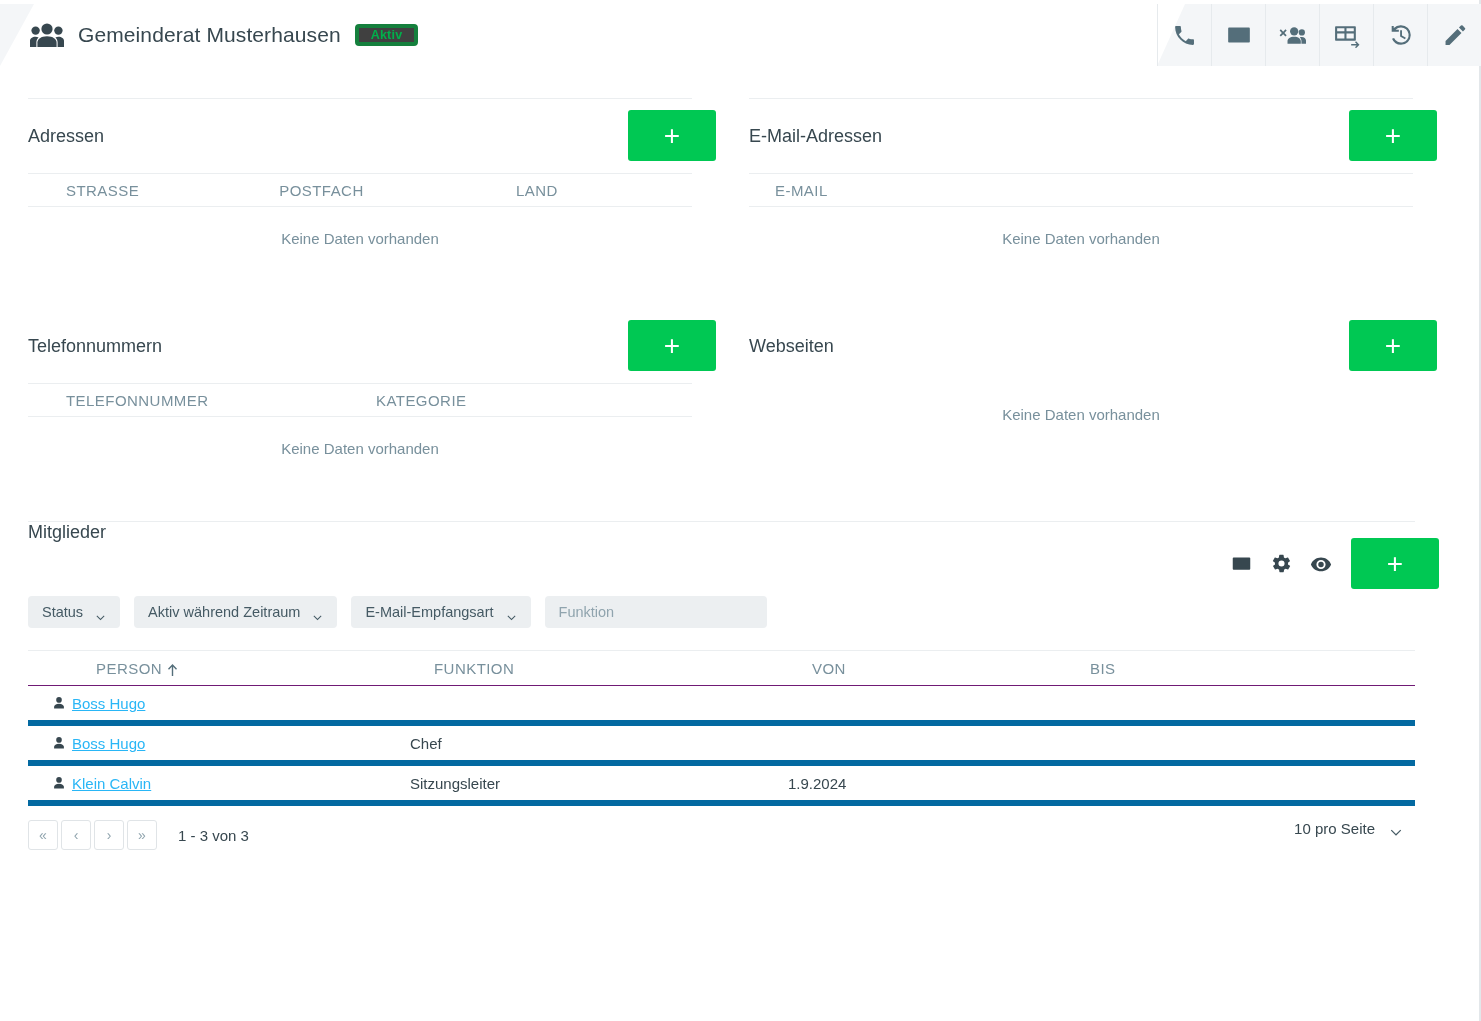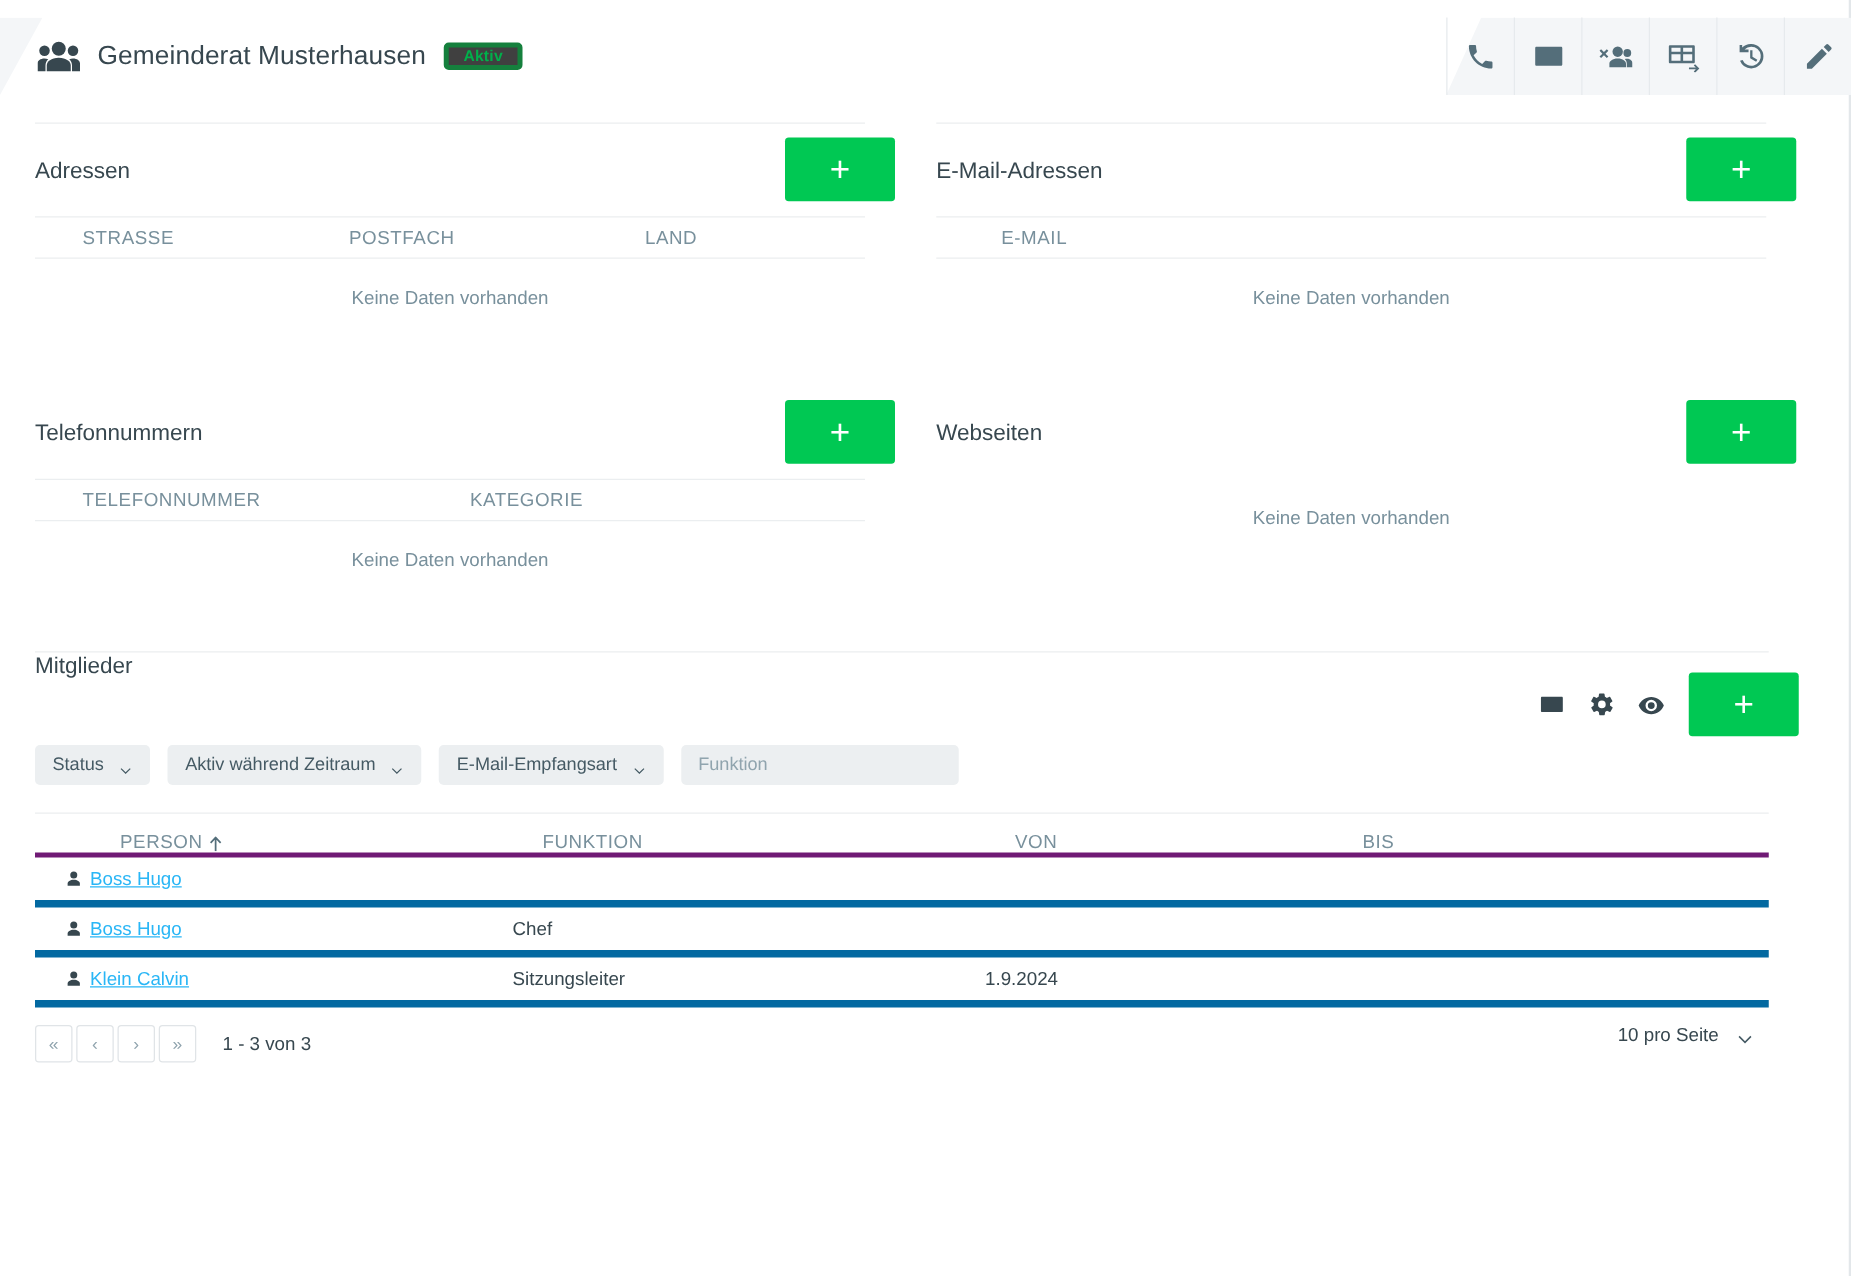--- a/index.html
+++ b/index.html
@@ -13,21 +13,21 @@
   }
   .page {
     position: relative;
     width: 1481px; height: 1021px;
     background: #ffffff;
     border-right: 2px solid #e3e7ea;
   }
 
   
   .topbar {
-    position: absolute; top: 14px; left: 0;
+    position: absolute; top: 4px; left: 0;
     width: 1481px; height: 62px;
   }
   .corner-wedge {
     position: absolute; top: 0; left: 0;
     width: 36px; height: 62px;
     background: #f4f6f8;
     clip-path: polygon(0 0, 34px 0, 0 62px);
   }
   .title-block {
     position: absolute; top: 0; left: 30px;
@@ -117,21 +117,21 @@
     height: 62px;
     display: flex; align-items: center; justify-content: center;
     font-size: 15px; color: #78909c;
   }
   .panel-pad { height: 40px; }
 
   
   .c-strasse { width: 218px; margin-left: 38px; }
   .c-postfach { width: 242px; }
   .c-land { width: 180px; }
-  .c-email { margin-left: 52px; }
+  .c-email { margin-left: 26px; }
   .c-tel { width: 310px; margin-left: 38px; }
   .c-kat { width: 260px; }
   .c-url { margin-left: 50px; }
 
   
   .members { position: relative; margin-top: 42px; }
   .members .panel-top-rule { margin: 0 28px; }
   .members-head {
     position: relative; height: 86px;
     display: flex; align-items: flex-start; padding: 0 28px;
@@ -164,23 +164,23 @@
   .filter-input {
     height: 32px; width: 222px; padding: 0 14px;
     background: #eceff1; border: none; border-radius: 4px;
     font-size: 14.5px; color: #455a64;
     font-family: "Liberation Sans", sans-serif;
   }
   .filter-input::placeholder { color: #90a4ae; }
 
   .mtable { margin: 0 28px; }
   .mthead {
-    display: flex; align-items: flex-end; height: 36px;
+    display: flex; align-items: center; height: 36px;
     border-top: 1px solid #ebeef0;
-    border-bottom: 4px solid #701a75;
+    border-bottom: 1px solid #701a75;
   }
   .mt-person { width: 338px; margin-left: 68px;
                display: inline-flex; align-items: center; gap: 5px; cursor: pointer; }
   .mt-funktion { width: 378px; }
   .mt-von { width: 278px; }
   .mt-bis { width: 278px; }
   .sort-arrow { width: 11px; height: 12px; display: block; }
   .sort-arrow path { fill: #546e7a; }
 
   .mrow {

